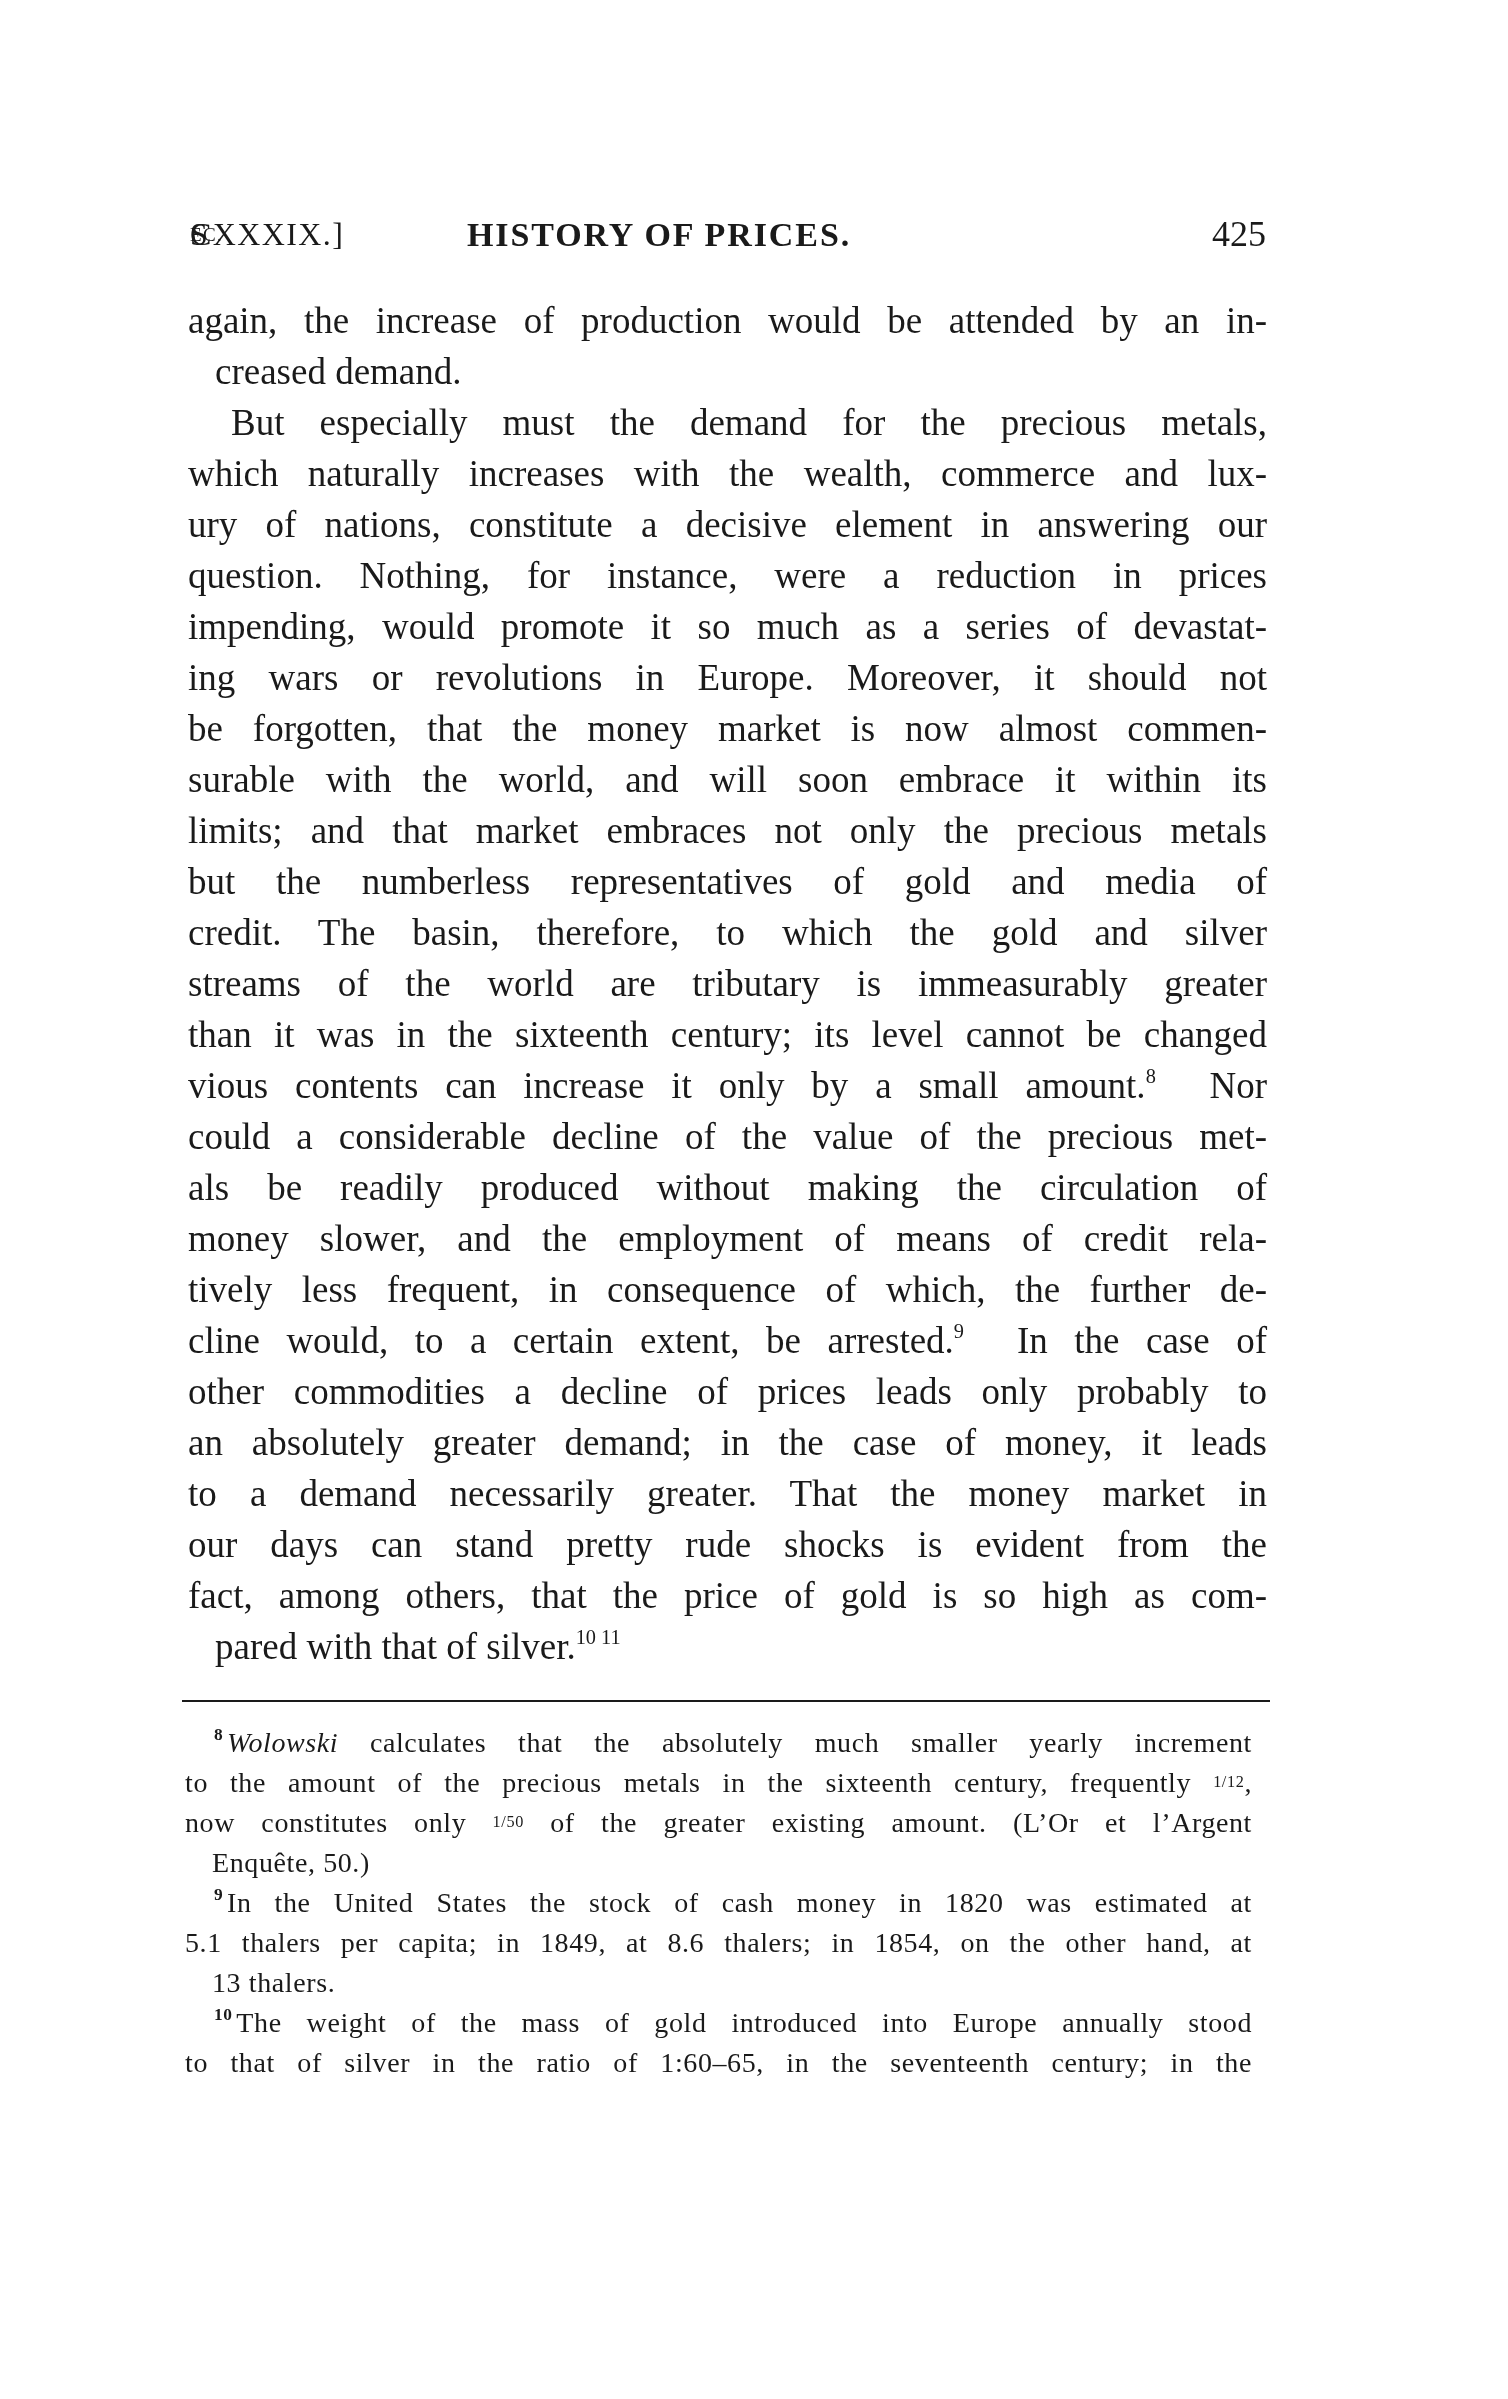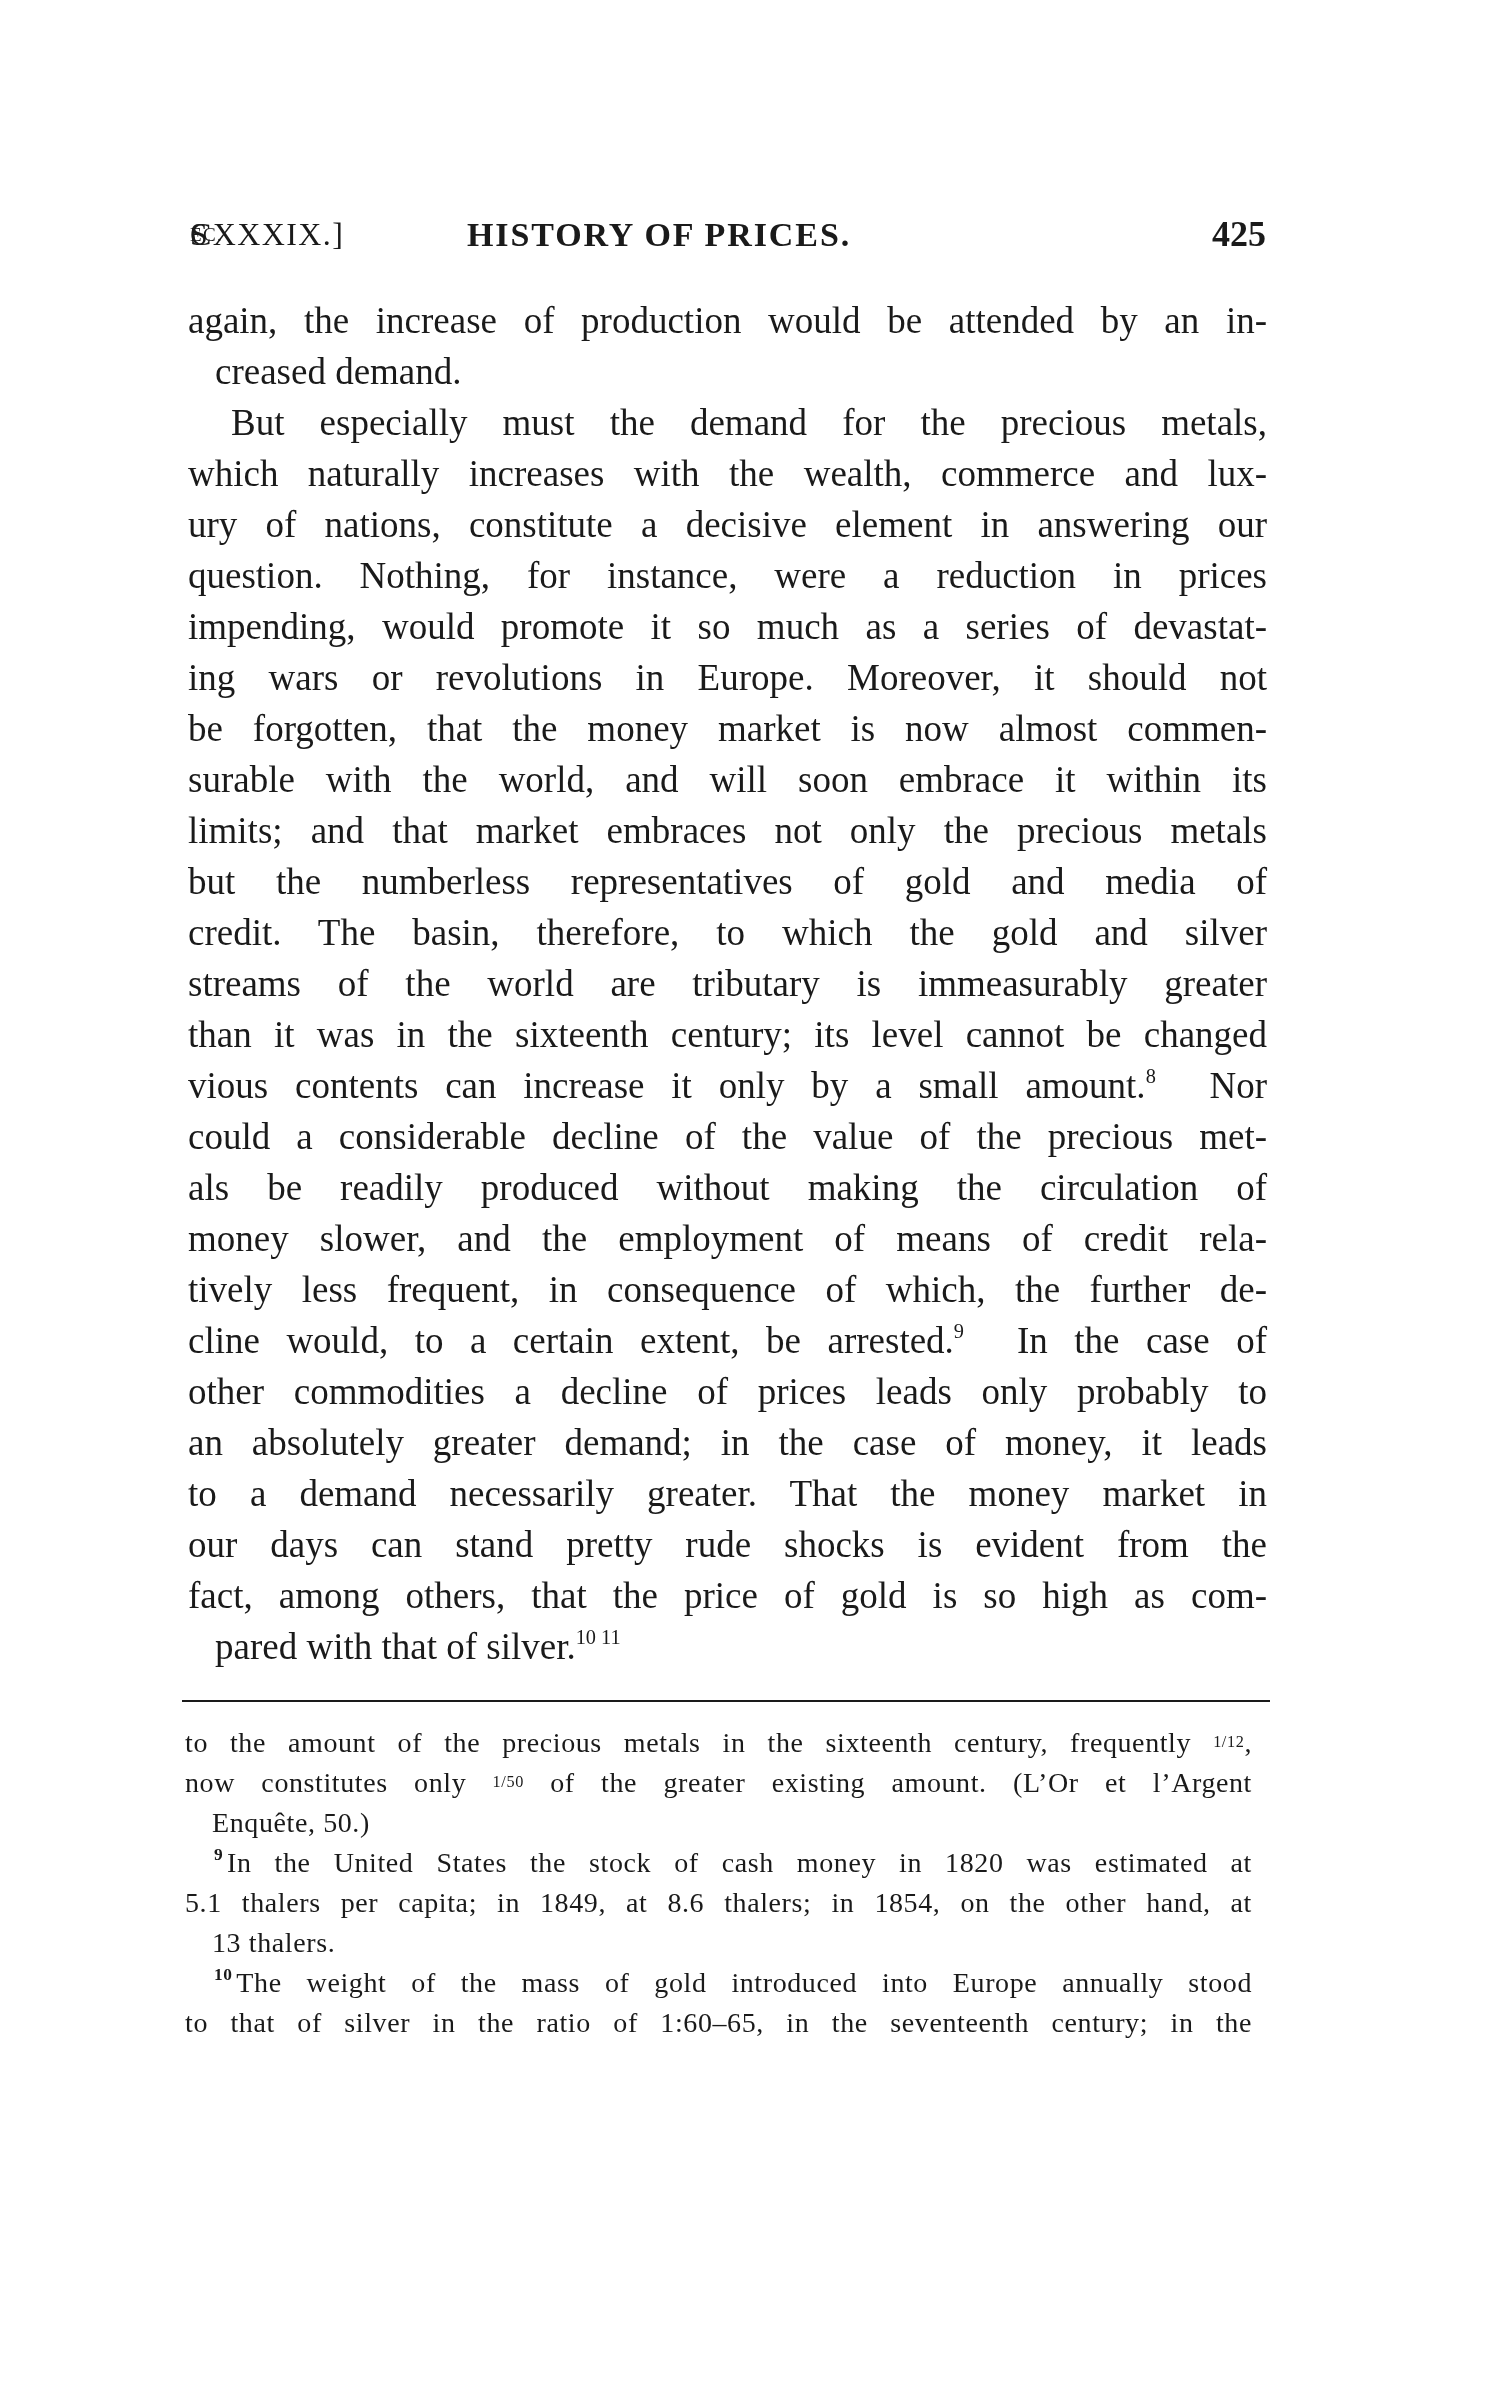--- a/index.html
+++ b/index.html
@@ -6,21 +6,21 @@
     body { width: 1508px; height: 2399px; position: relative; overflow: hidden; color: #1a1a1a; }
     .page { position: absolute; left: 0; top: 0; width: 1508px; height: 2399px; background: #ffffff; }
     .running-head {
       position: absolute; left: 190px; top: 213px; width: 1076px; height: 43px;
       font-family: "Liberation Serif", serif; font-size: 34px; letter-spacing: 1.4px;
     }
     .running-head span { position: absolute; top: 0; line-height: 43px; }
     .rh-section { left: 0; font-size: 32px; }
     .rh-section .sc { font-size: 19px; }
     .rh-title { left: 277px; font-weight: bold; letter-spacing: 1.9px; }
-    .rh-page { right: 0; font-weight: bold; font-size: 36px; letter-spacing: 0; }
+    .rh-page { right: 0; font-weight: normal; font-size: 36px; letter-spacing: 0; }
 
     .body-text {
       position: absolute; left: 188px; top: 295px; width: 1079px;
       font-family: "Liberation Serif", serif; font-size: 37px; line-height: 51px;
     }
     .line { display: block; height: 51px; white-space: nowrap; text-align: justify; text-align-last: justify; }
     .line.last { text-align-last: left; margin-left: 27px; }
     .line.indent { padding-left: 43px; }
     sup { font-size: 0.55em; line-height: 0; vertical-align: 0.75em; }
 
@@ -78,20 +78,21 @@
     <span class="line">an absolutely greater demand; in the case of money, it leads</span>
     <span class="line">to a demand necessarily greater.  That the money market in</span>
     <span class="line">our days can stand pretty rude shocks is evident from the</span>
     <span class="line">fact, among others, that the price of gold is so high as com-</span>
     <span class="line last"><span>pared with that of silver.</span><sup>10 11</sup></span>
   </div>
 
   <div class="footnote-rule"></div>
 
   <div class="footnotes">
+    <span class="line indent"><span class="fn-mark">8</span><i>Wolowski</i><span> calculates that the absolutely much smaller yearly increment</span></span>
     <span class="line"><span>to the amount of the precious metals in the sixteenth century, frequently </span><span class="frac">1/12</span><span>,</span></span>
     <span class="line"><span>now constitutes only </span><span class="frac">1/50</span><span> of the greater existing amount.  (L’Or et l’Argent</span></span>
     <span class="line last">Enquête, 50.)</span>
 
     <span class="line indent"><span class="fn-mark">9</span><span>In the United States the stock of cash money in 1820 was estimated at</span></span>
     <span class="line">5.1 thalers per capita; in 1849, at 8.6 thalers; in 1854, on the other hand, at</span>
     <span class="line last">13 thalers.</span>
 
     <span class="line indent"><span class="fn-mark">10</span><span>The weight of the mass of gold introduced into Europe annually stood</span></span>
     <span class="line">to that of silver in the ratio of 1:60–65, in the seventeenth century; in the</span>

